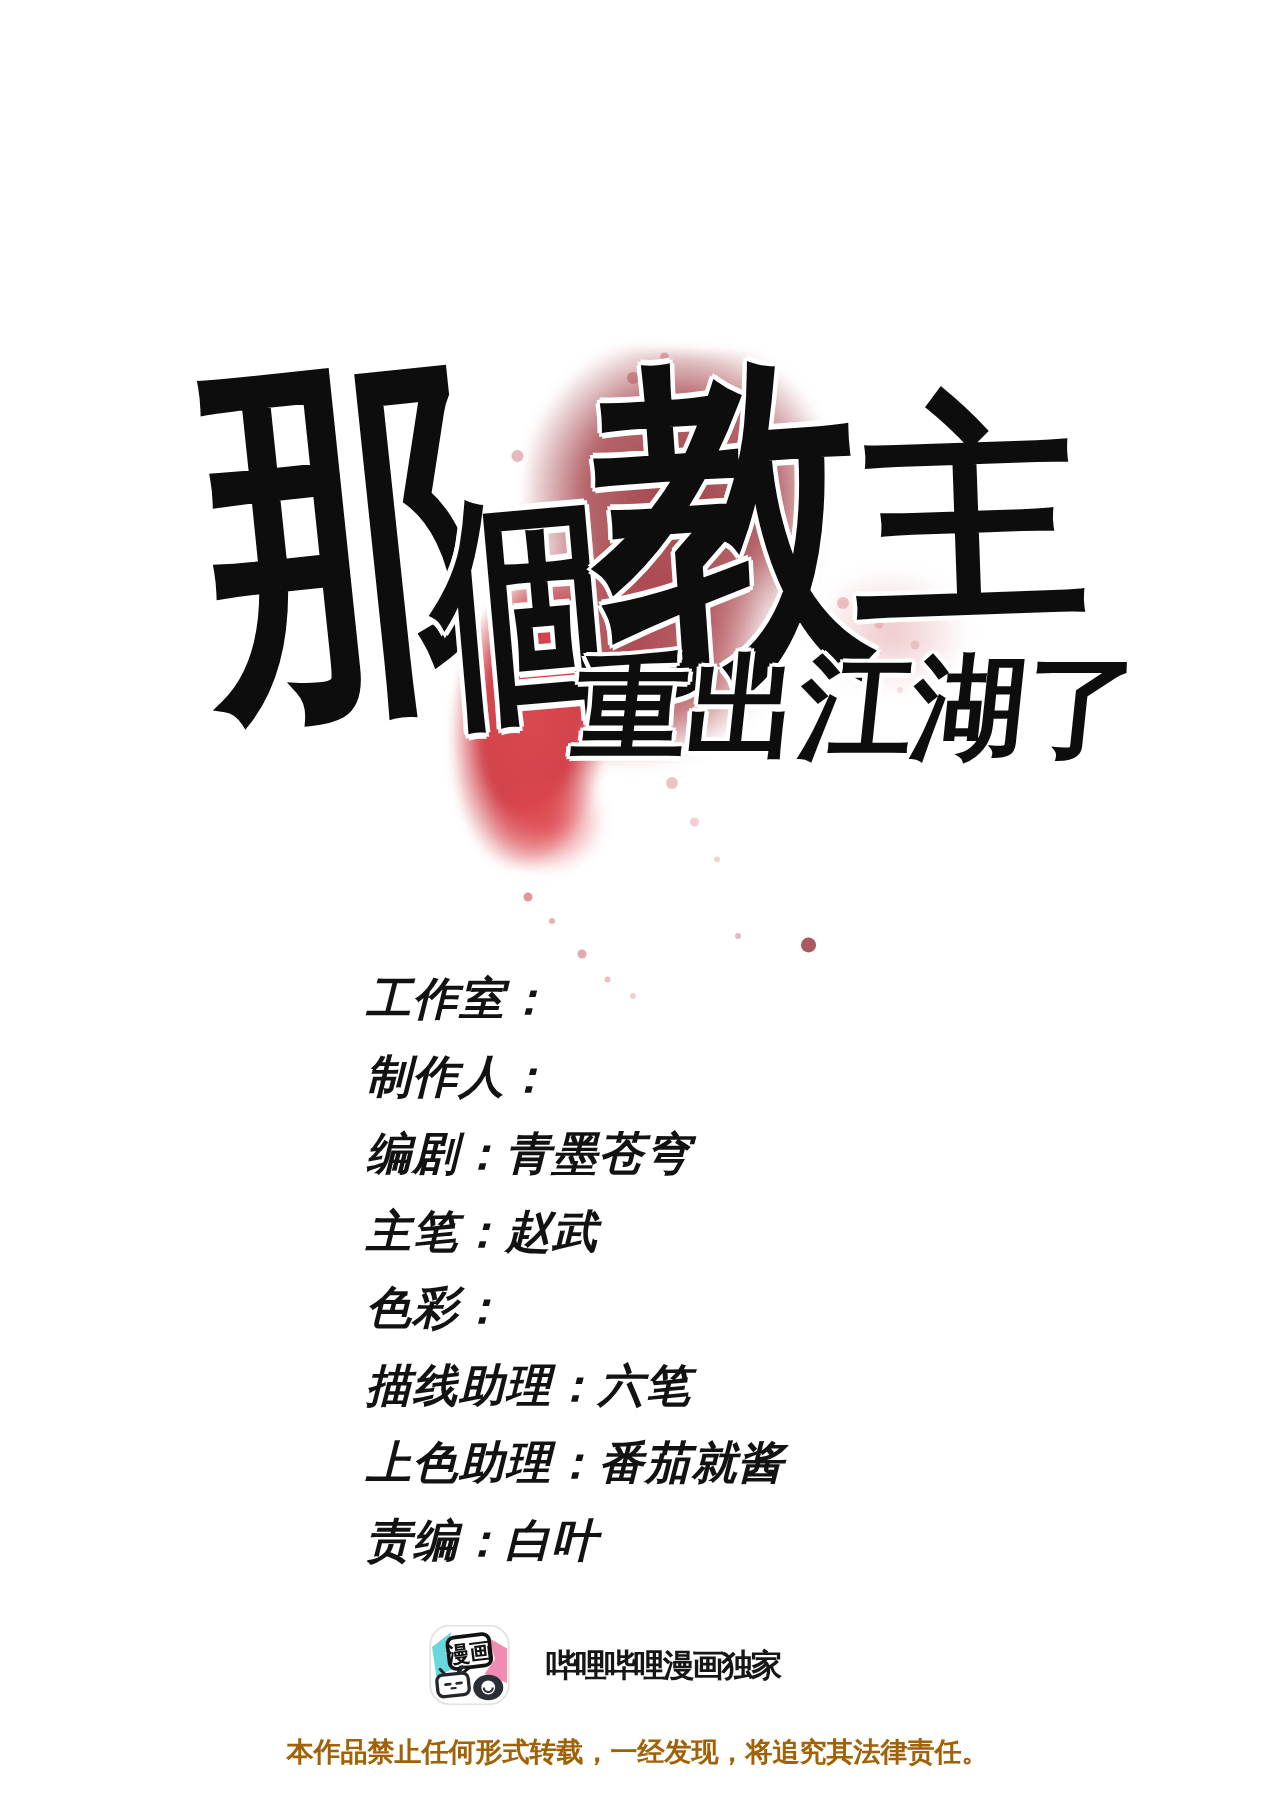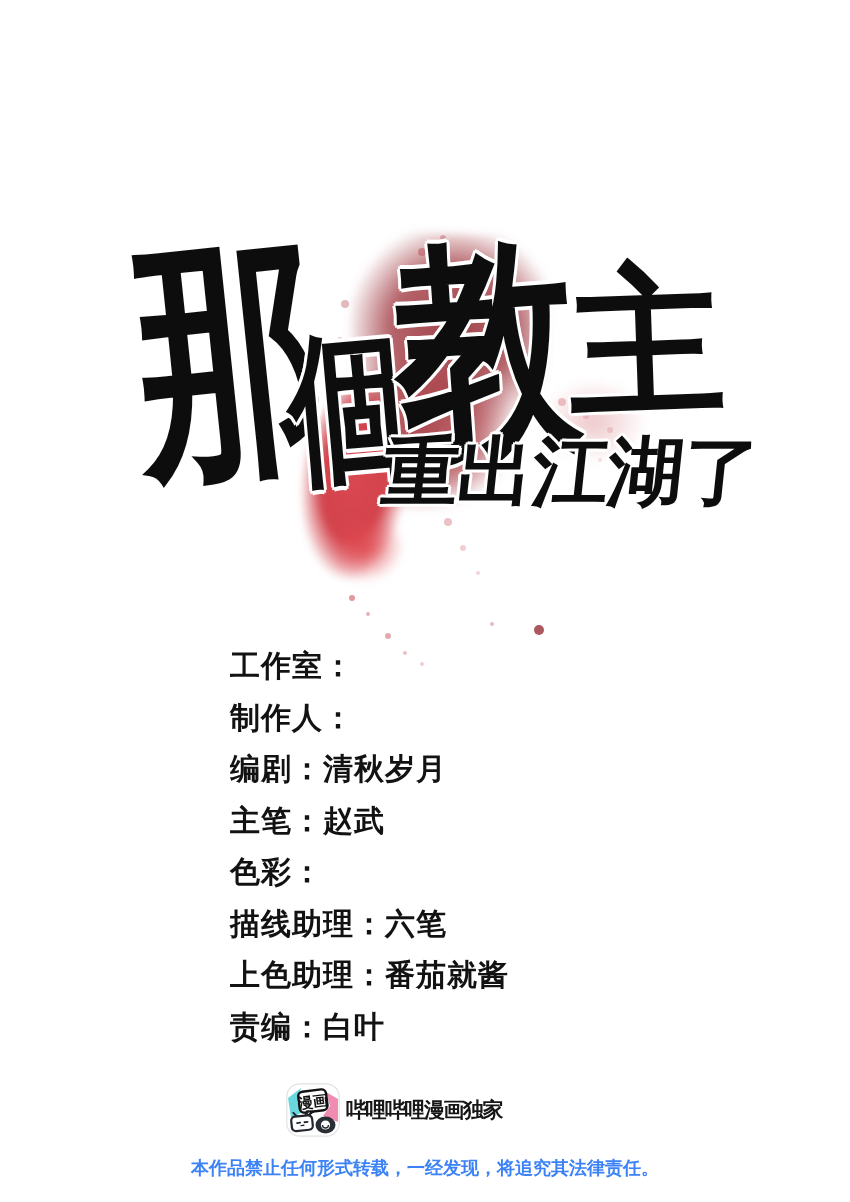--- a/index.html
+++ b/index.html
@@ -94,54 +94,55 @@
   }
   .tchar-1 { left: 122px; top: 242px; font-size: 188px; transform: rotate(-6deg) scaleY(1.34); transform-origin: top left; }
   .tchar-2 { left: 282px; top: 330px; font-size: 116px; transform: rotate(-5deg) scaleY(1.40); transform-origin: top left; }
   .tchar-3 { left: 388px; top: 238px; font-size: 182px; transform: rotate(-4deg) scaleY(1.28); transform-origin: top left; }
   .tchar-4 { left: 566px; top: 264px; font-size: 156px; transform: rotate(-2deg) scaleY(1.04); transform-origin: top left; }
   .subtitle { left: 383px; top: 434px; font-size: 76px; letter-spacing: -1px; transform: skewX(-6deg); }
 
   
   .credits {
     position: absolute;
-    left: 230px; top: 641px;
+    left: 244px; top: 641px;
     z-index: 3;
+    font-style: italic;
   }
   .credit-row {
     height: 51.5px;
     display: flex;
     align-items: center;
     font-size: 30px;
     font-weight: bold;
     color: #121212;
     letter-spacing: 1px;
     white-space: nowrap;
   }
 
   
   .publisher { position: absolute; left: 286px; top: 1083px; display: flex; align-items: center; z-index: 3; }
   .logo-icon { width: 54px; height: 54px; display: block; }
   .publisher-label {
-    margin-left: 6px;
+    margin-left: 24px;
     font-size: 21px;
     font-weight: bold;
     color: #161616;
     letter-spacing: -1.5px;
     white-space: nowrap;
   }
 
   
   .footer-notice {
     position: absolute;
     left: 0; top: 1156px; width: 850px;
     text-align: center;
     font-size: 18px;
     font-weight: bold;
-    color: #3b82f6;
+    color: #a16207;
     letter-spacing: 0;
     z-index: 3;
     white-space: nowrap;
   }
 </style>
 </head>
 <body>
 
 <div class="canvas">
 
@@ -163,21 +164,21 @@
       <span>工作室</span>
         <span>：</span>
     </div>
     <div class="credit-row">
       <span>制作人</span>
         <span>：</span>
     </div>
     <div class="credit-row">
       <span>编剧</span>
         <span>：</span>
-        <span>清秋岁月</span>
+        <span>青墨苍穹</span>
     </div>
     <div class="credit-row">
       <span>主笔</span>
         <span>：</span>
         <span>赵武</span>
     </div>
     <div class="credit-row">
       <span>色彩</span>
         <span>：</span>
     </div>

